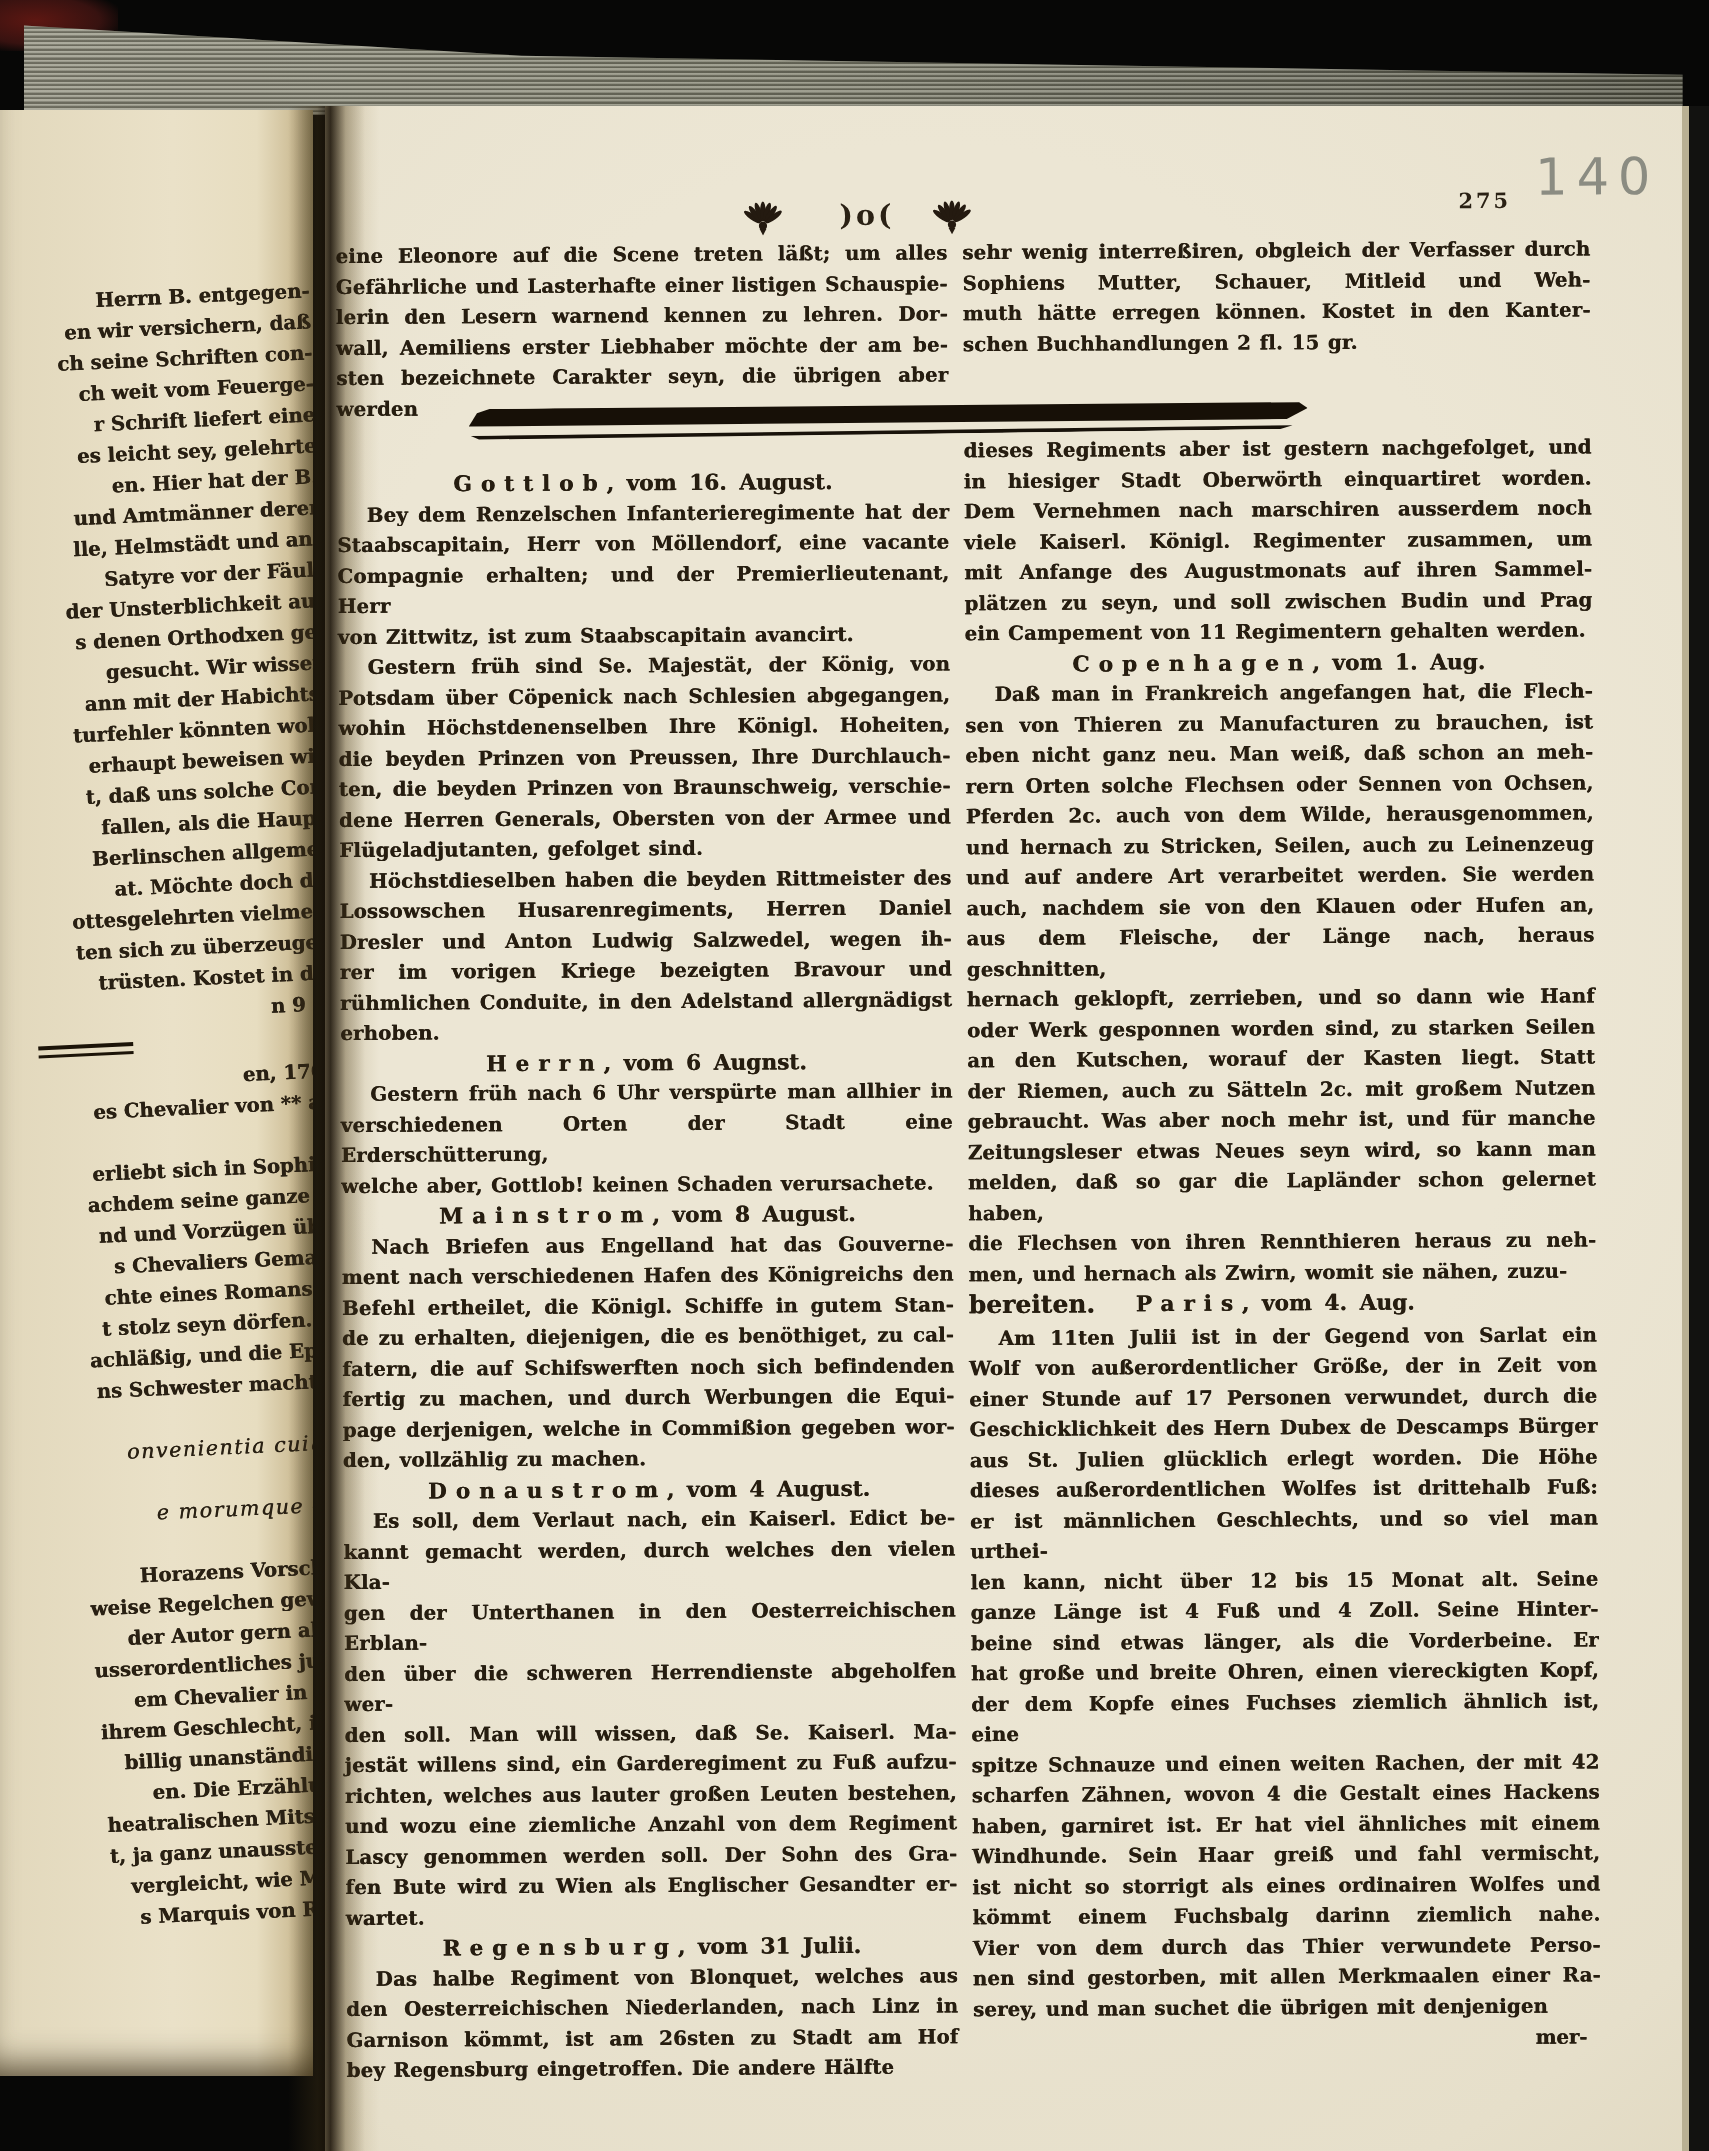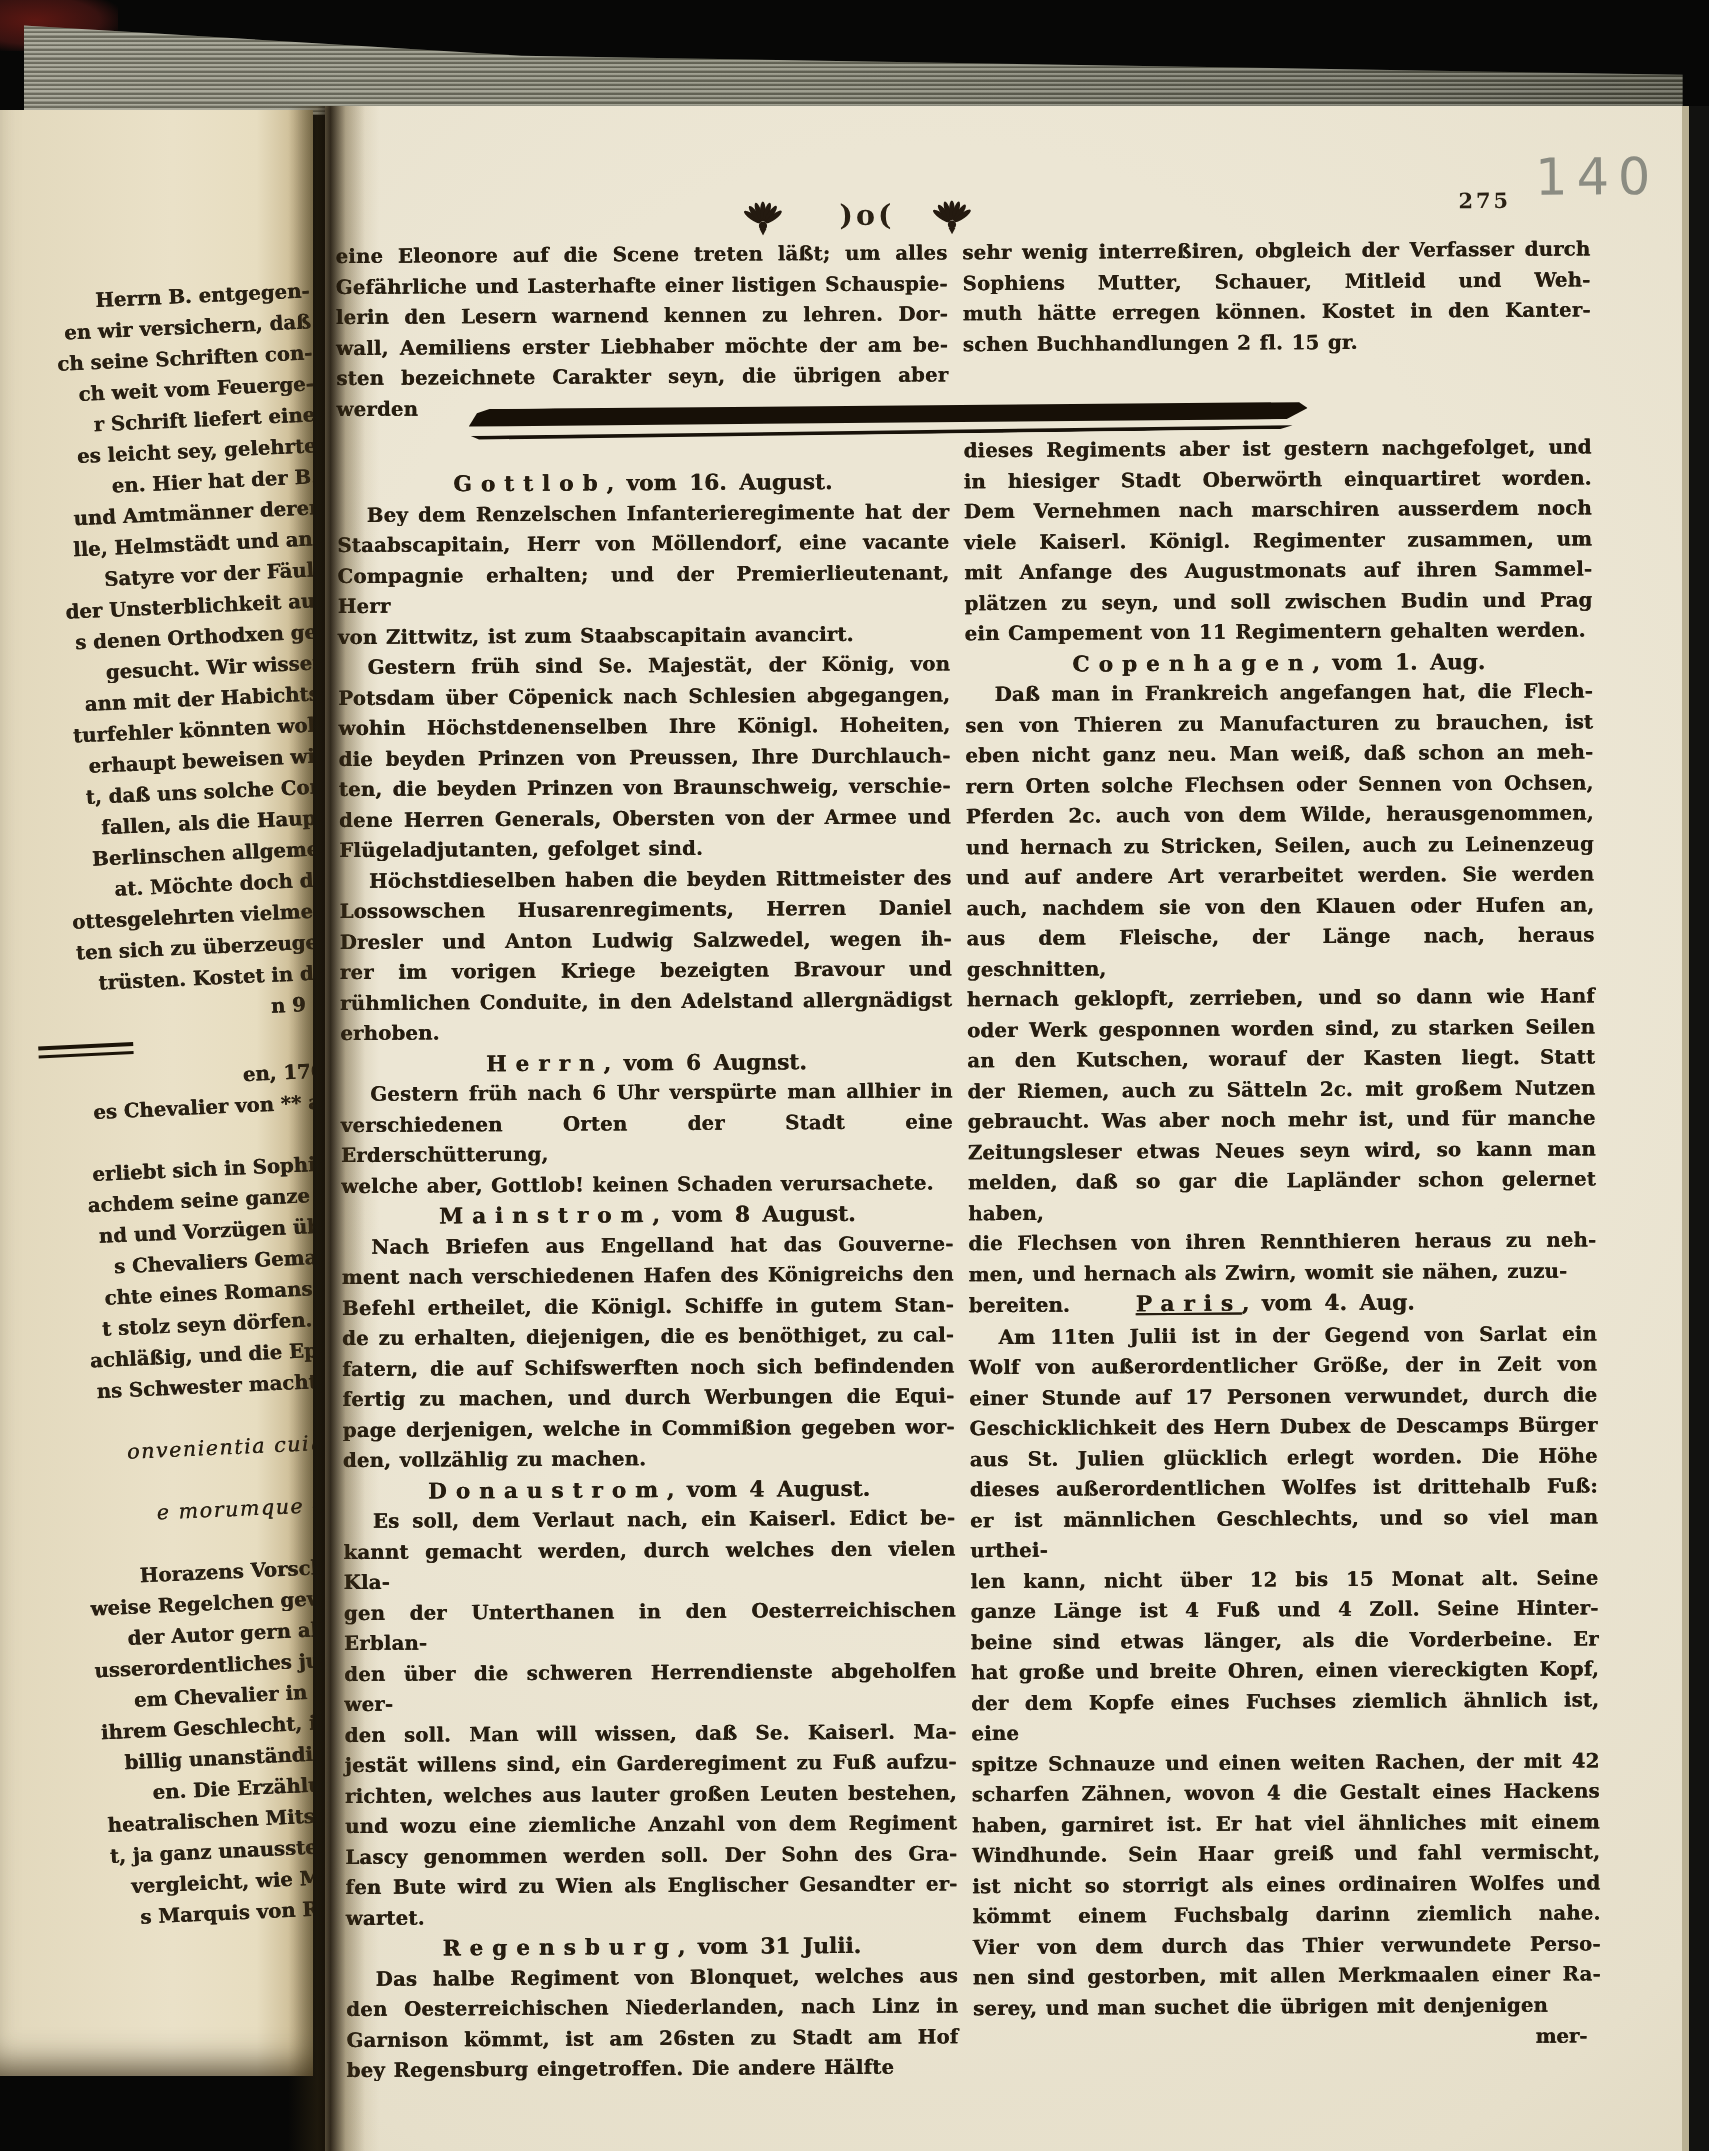--- a/index.html
+++ b/index.html
@@ -98,28 +98,28 @@
   .sec-heading {
     text-align:center; font-size:21.7px; line-height:30.5px; font-weight:700;
     color:#261d10; text-shadow:0.4px 0 0 currentColor; word-spacing:4.9px;
   }
   .sec-heading .place { letter-spacing:8.9px; }
   .gap-left  { height:45px; }
   .gap-right { height:76px; }
 
   .paris-row { position:relative; line-height:30.5px; }
   .paris-end {
-    font-size:20px; font-weight:700; color:#261d10; text-shadow:0.4px 0 0 currentColor;
+    font-size:25px; font-weight:700; color:#261d10; text-shadow:0.4px 0 0 currentColor;
   }
   .paris-heading {
     position:absolute; left:167px; top:0;
     font-size:21.7px; font-weight:700; color:#261d10; word-spacing:4.9px;
     text-shadow:0.4px 0 0 currentColor;
   }
-  .paris-heading .place { letter-spacing:8.9px;text-decoration:underline; }
+  .paris-heading .place { letter-spacing:8.9px; }
   .catchword-row {
     text-align:right; padding-right:13.8px; font-size:19.7px; line-height:32.5px;
     font-weight:700; color:#261d10; text-shadow:0.4px 0 0 currentColor;
   }
   .shell-ornament svg { display:block; }
 </style>
 </head>
 <body>
 
 <div class="red-smudge"></div>

